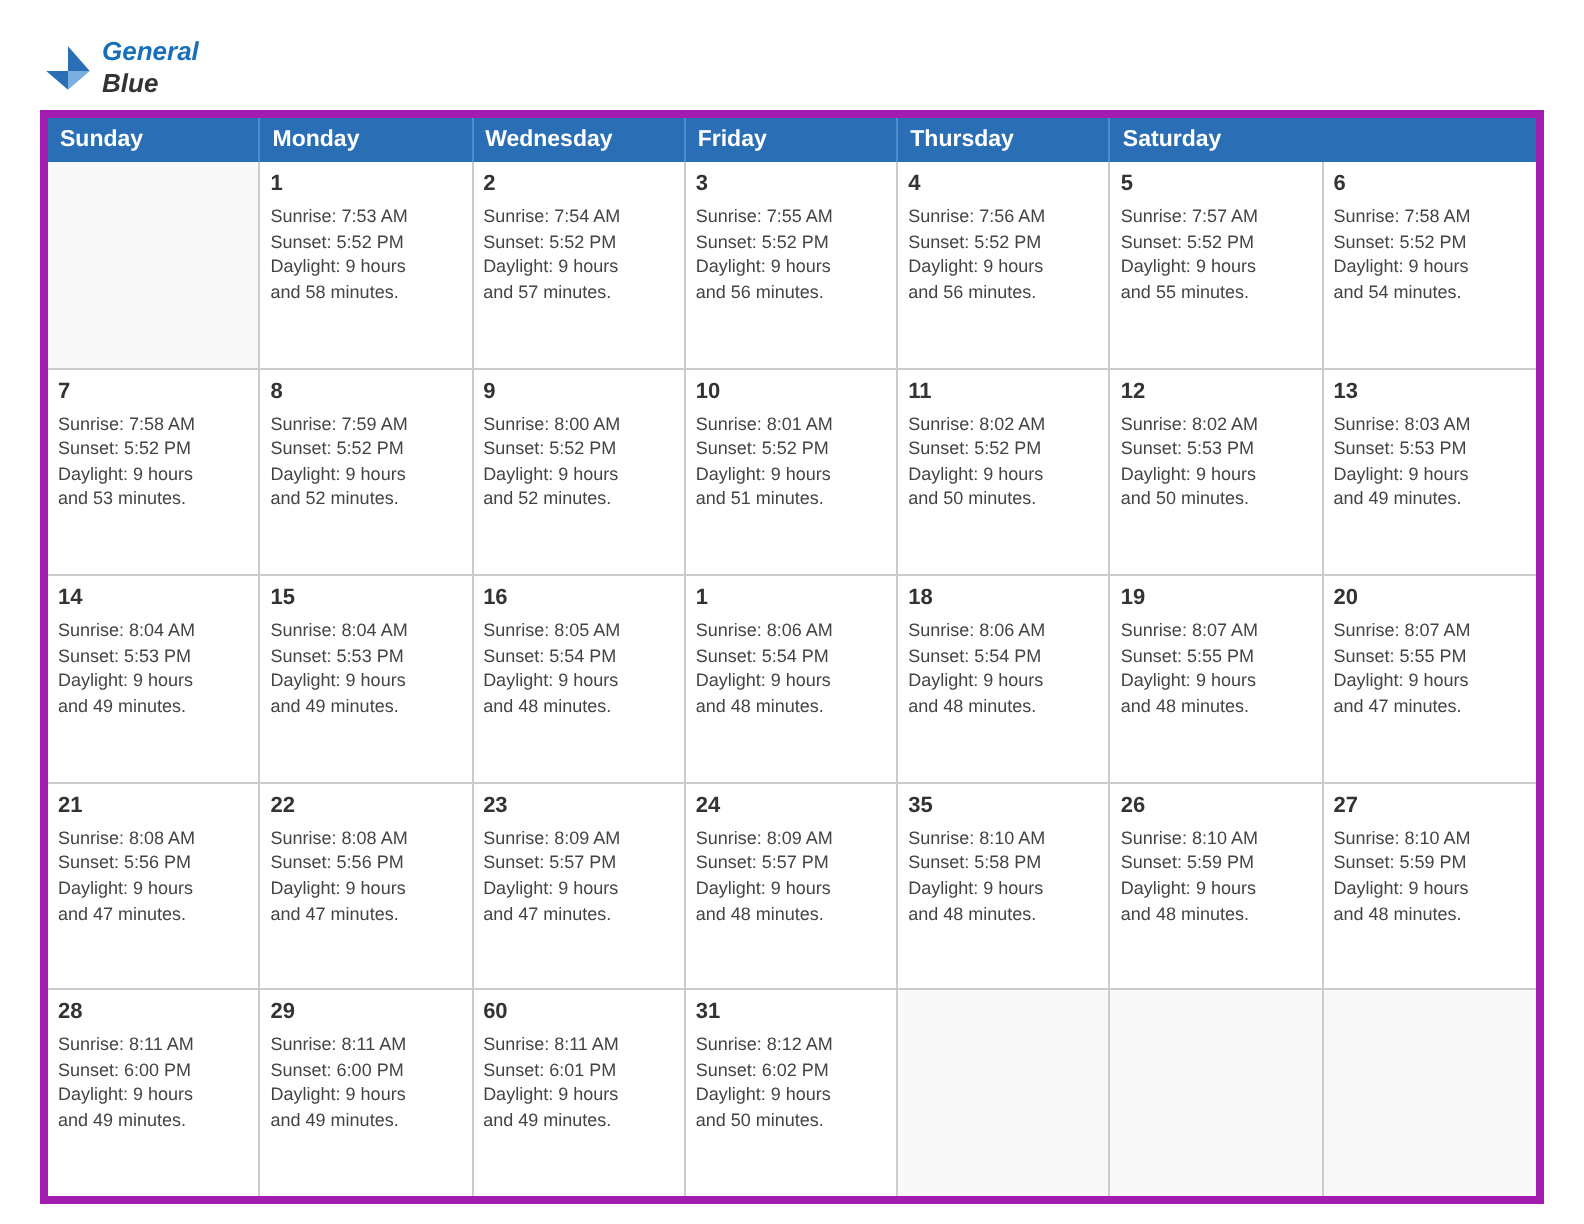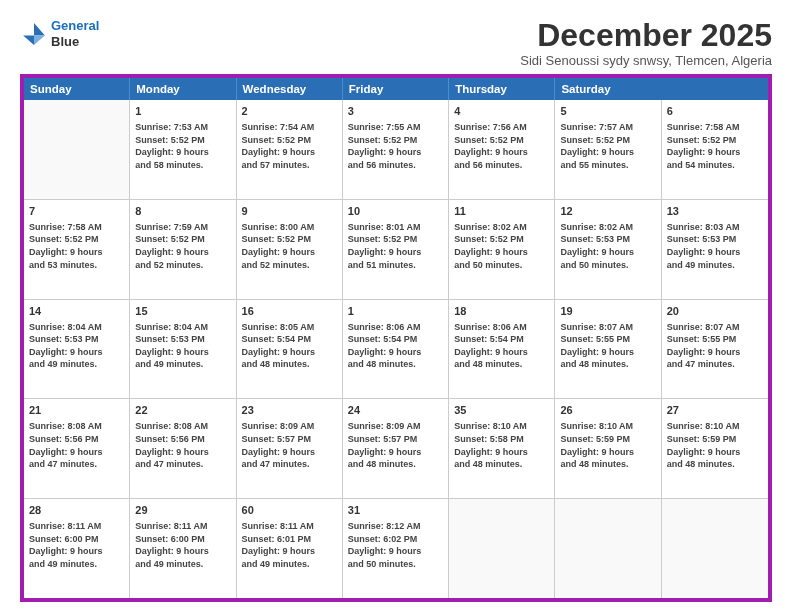--- a/index.html
+++ b/index.html
@@ -15,20 +15,21 @@
       height: 612px;
       padding: 18px 20px 10px 20px;
       display: flex;
       flex-direction: column;
     }
     .header {
       display: flex;
       justify-content: space-between;
       align-items: flex-start;
       margin-bottom: 6px;
+      font-style: italic;
     }
     .logo {
       display: flex;
       align-items: center;
       gap: 0;
     }
     .logo-text {
       font-size: 13px;
       font-weight: bold;
       color: #333;
@@ -101,44 +102,39 @@
       font-size: 11px;
       font-weight: bold;
       color: #333;
       display: block;
       margin-bottom: 2px;
     }
     .day-info {
       font-size: 9px;
       color: #444;
       line-height: 1.4;
-      font-weight: bold;
     }
   </style>
 </head>
 <body>
 
 <div class="page">
   <div class="header">
     <div class="logo">
       <svg class="logo-icon" viewBox="0 0 36 36">
         <rect x="0" y="0" width="36" height="36" fill="#fff"></rect>
         <polygon points="18,4 32,20 18,20" fill="#2a6eb5"></polygon>
         <polygon points="4,20 18,20 18,32" fill="#2a6eb5"></polygon>
         <polygon points="18,20 32,20 18,32" fill="#7ab0e0"></polygon>
       </svg>
       <div class="logo-text">
         <div><span class="blue">General</span></div>
         <div>Blue</div>
       </div>
     </div>
-    <div class="title-block">
-      <div class="month-title">December 2025</div>
-      <div class="subtitle">Sidi Senoussi sydy snwsy, Tlemcen, Algeria</div>
-    </div>
   </div>
 
   <div class="calendar">
     <div class="cal-header">
     <div class="cal-header-cell">Sunday</div>
         <div class="cal-header-cell">Monday</div>
         <div class="cal-header-cell">Wednesday</div>
         <div class="cal-header-cell">Friday</div>
         <div class="cal-header-cell">Thursday</div>
         <div class="cal-header-cell">Saturday</div>

